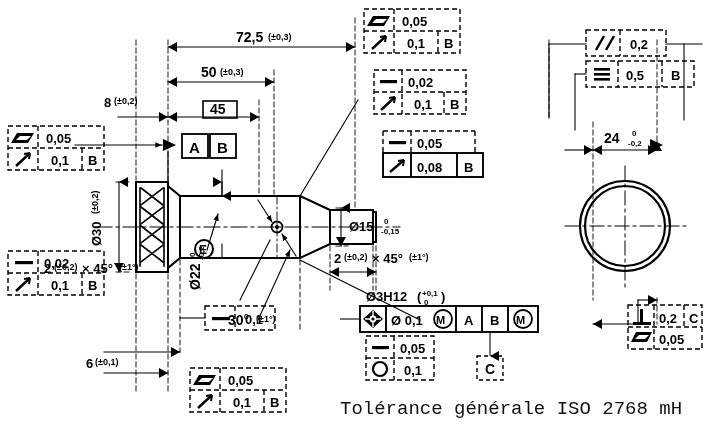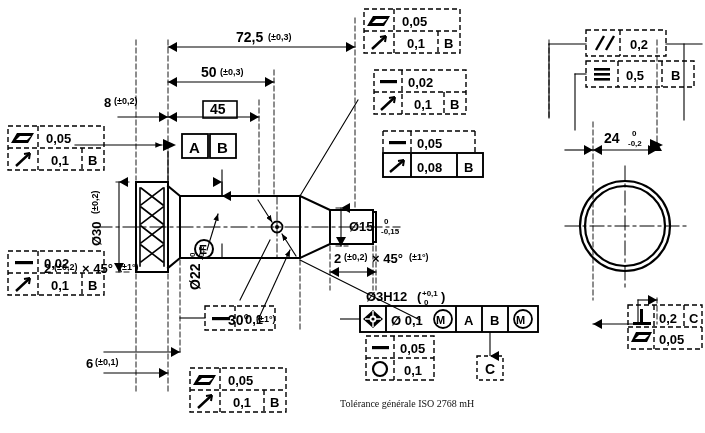--- a/index.html
+++ b/index.html
@@ -1,21 +1,21 @@
 <!DOCTYPE html>
 <html><head>
 <meta charset="utf-8">
 <style>
   html,body{margin:0;padding:0;background:#fff;}
   body{width:705px;height:433px;position:relative;overflow:hidden;
        font-family:"Liberation Sans",sans-serif;color:#000;}
   #sheet{position:absolute;left:0;top:0;width:705px;height:433px;}
   svg{position:absolute;left:0;top:0;}
-  .caption{position:absolute;font-family:Liberation Serif, serif;
-           font-size:10px;color:#111;white-space:nowrap;}
+  .caption{position:absolute;font-family:Liberation Mono, monospace;
+           font-size:19px;color:#111;white-space:nowrap;}
   
 </style>
 </head>
 <body>
 
 <div id="sheet">
 
 <svg width="705" height="433" viewBox="0 0 705 433">
   <defs>
     <marker id="ar" markerWidth="9" markerHeight="7" refX="8.5" refY="3.5" orient="auto" markerUnits="userSpaceOnUse">

